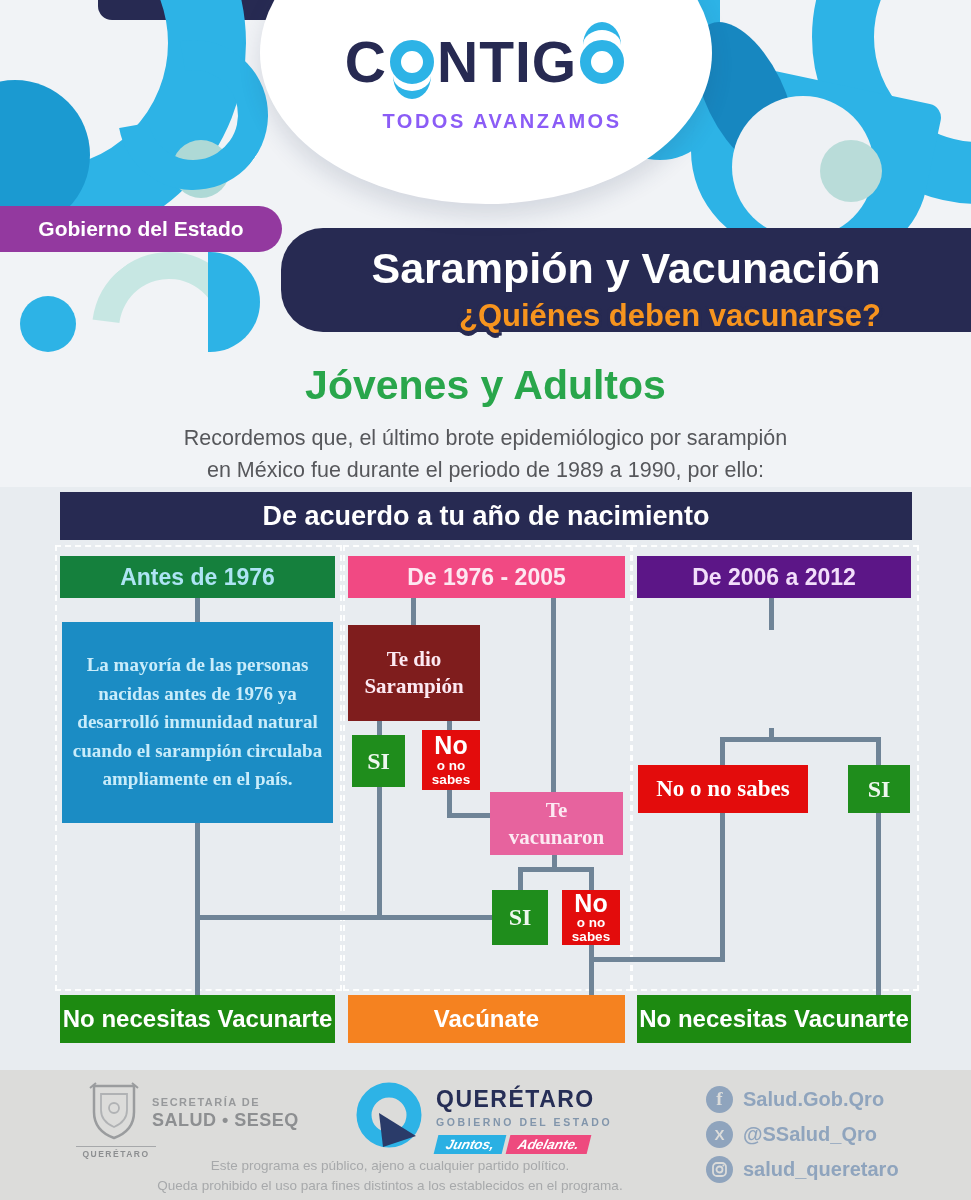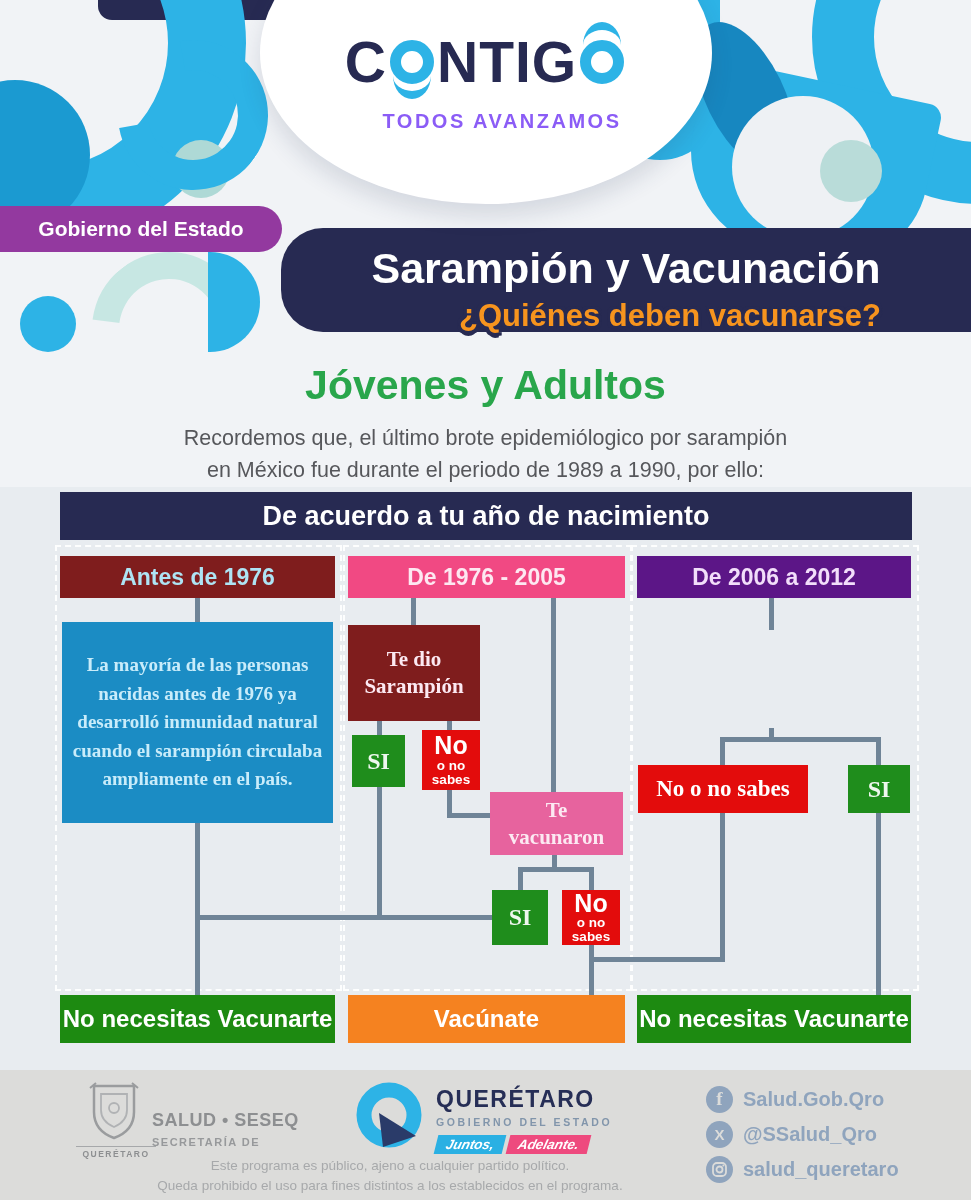--- a/index.html
+++ b/index.html
@@ -46,21 +46,21 @@
   .fbox{display:flex;align-items:center;justify-content:center;text-align:center;font-weight:700;font-family:Liberation Serif, serif;}
   .line{position:absolute;background:#6f8497;}
   .si{background:#1f8d1c;color:#eef7ee;font-weight:800;font-size:24px;}
   .no{background:#e30c0c;color:#ffffff;}
   .no-stack{display:flex;flex-direction:column;align-items:center;justify-content:center;line-height:1.02;}
   .no-big{font-weight:800;font-size:25px;}
   .no-small{font-weight:700;font-size:13.5px;width:46px;text-align:center;}
   .result{display:flex;align-items:center;justify-content:center;color:#fff;font-weight:700;font-size:24px;}
   
   .footer{left:0;top:1070px;width:971px;height:130px;background:#dcdcda;}
-  .sec-small{font-size:11px;letter-spacing:1.5px;color:#97999b;font-weight:700;margin-top:40px;}
+  .sec-small{font-size:11px;letter-spacing:1.5px;color:#97999b;font-weight:700;}
   .sec-big{font-size:18px;color:#8d8f91;font-weight:800;letter-spacing:.5px;}
   .shield-cap{font-size:8.5px;letter-spacing:1.5px;color:#8d8f91;font-weight:700;border-top:1.5px solid #a6a8aa;padding-top:2px;}
   .qro-name{font-size:23px;font-weight:800;color:#262e56;letter-spacing:1.5px;}
   .qro-sub{font-size:10.5px;font-weight:700;color:#8195ab;letter-spacing:2.6px;margin-top:3px;}
   .ribbons{margin-top:7px;display:flex;gap:4px;}
   .ribbon{transform:skewX(-14deg);padding:2px 10px;color:#fff;font-weight:700;font-style:italic;font-size:13.5px;}
   .rib-cyan{background:#2ab0e3;}
   .rib-pink{background:#ee4a7e;}
   .social-row{display:flex;align-items:center;gap:10px;height:30px;margin-bottom:5px;}
   .soc-ic{width:27px;height:27px;border-radius:50%;background:#8fa4bd;color:#dcdcda;
@@ -140,21 +140,21 @@
   <div class="line" style="left:589px;top:945px;width:5px;height:52px;"></div>
   <div class="line" style="left:589px;top:957px;width:135px;height:5px;"></div>
   <div class="line" style="left:769px;top:598px;width:5px;height:32px;"></div>
   <div class="line" style="left:769px;top:728px;width:5px;height:14px;"></div>
   <div class="line" style="left:720px;top:737px;width:161px;height:5px;"></div>
   <div class="line" style="left:720px;top:737px;width:5px;height:28px;"></div>
   <div class="line" style="left:876px;top:737px;width:5px;height:28px;"></div>
   <div class="line" style="left:720px;top:813px;width:5px;height:149px;"></div>
   <div class="line" style="left:876px;top:813px;width:5px;height:184px;"></div>
 
-  <div class="abs hdr" style="left:60px;top:556px;width:275px;height:42px;background:#7f1d1d;color:#aee4f4;">Antes de 1976</div>
+  <div class="abs hdr" style="left:60px;top:556px;width:275px;height:42px;background:#15803d;color:#aee4f4;">Antes de 1976</div>
   <div class="abs fbox" style="left:62px;top:622px;width:271px;height:201px;background:#1b8cc4;color:#c9ecfa;font-size:19px;line-height:1.5;font-weight:700;padding:0 10px;box-sizing:border-box;">La mayoría de las personas nacidas antes de 1976 ya desarrolló inmunidad natural cuando el sarampión circulaba ampliamente en el país.</div>
   <div class="abs result" style="left:60px;top:995px;width:275px;height:48px;background:#1d8a11;">No necesitas Vacunarte</div>
 
   <div class="abs hdr" style="left:348px;top:556px;width:277px;height:42px;background:#f14983;color:#fde8f1;">De 1976 - 2005</div>
   <div class="abs fbox" style="left:348px;top:625px;width:132px;height:96px;background:#7f1d1d;color:#fce9f2;font-size:21px;line-height:1.3;font-weight:800;padding:0 24px;box-sizing:border-box;">Te dio Sarampión</div>
   <div class="abs fbox si" style="left:352px;top:735px;width:53px;height:52px;">SI</div>
   <div class="abs no no-stack" style="left:422px;top:730px;width:58px;height:60px;position:absolute;">
     <span class="no-big">No</span>
     <span class="no-small">o no sabes</span>
   </div>

